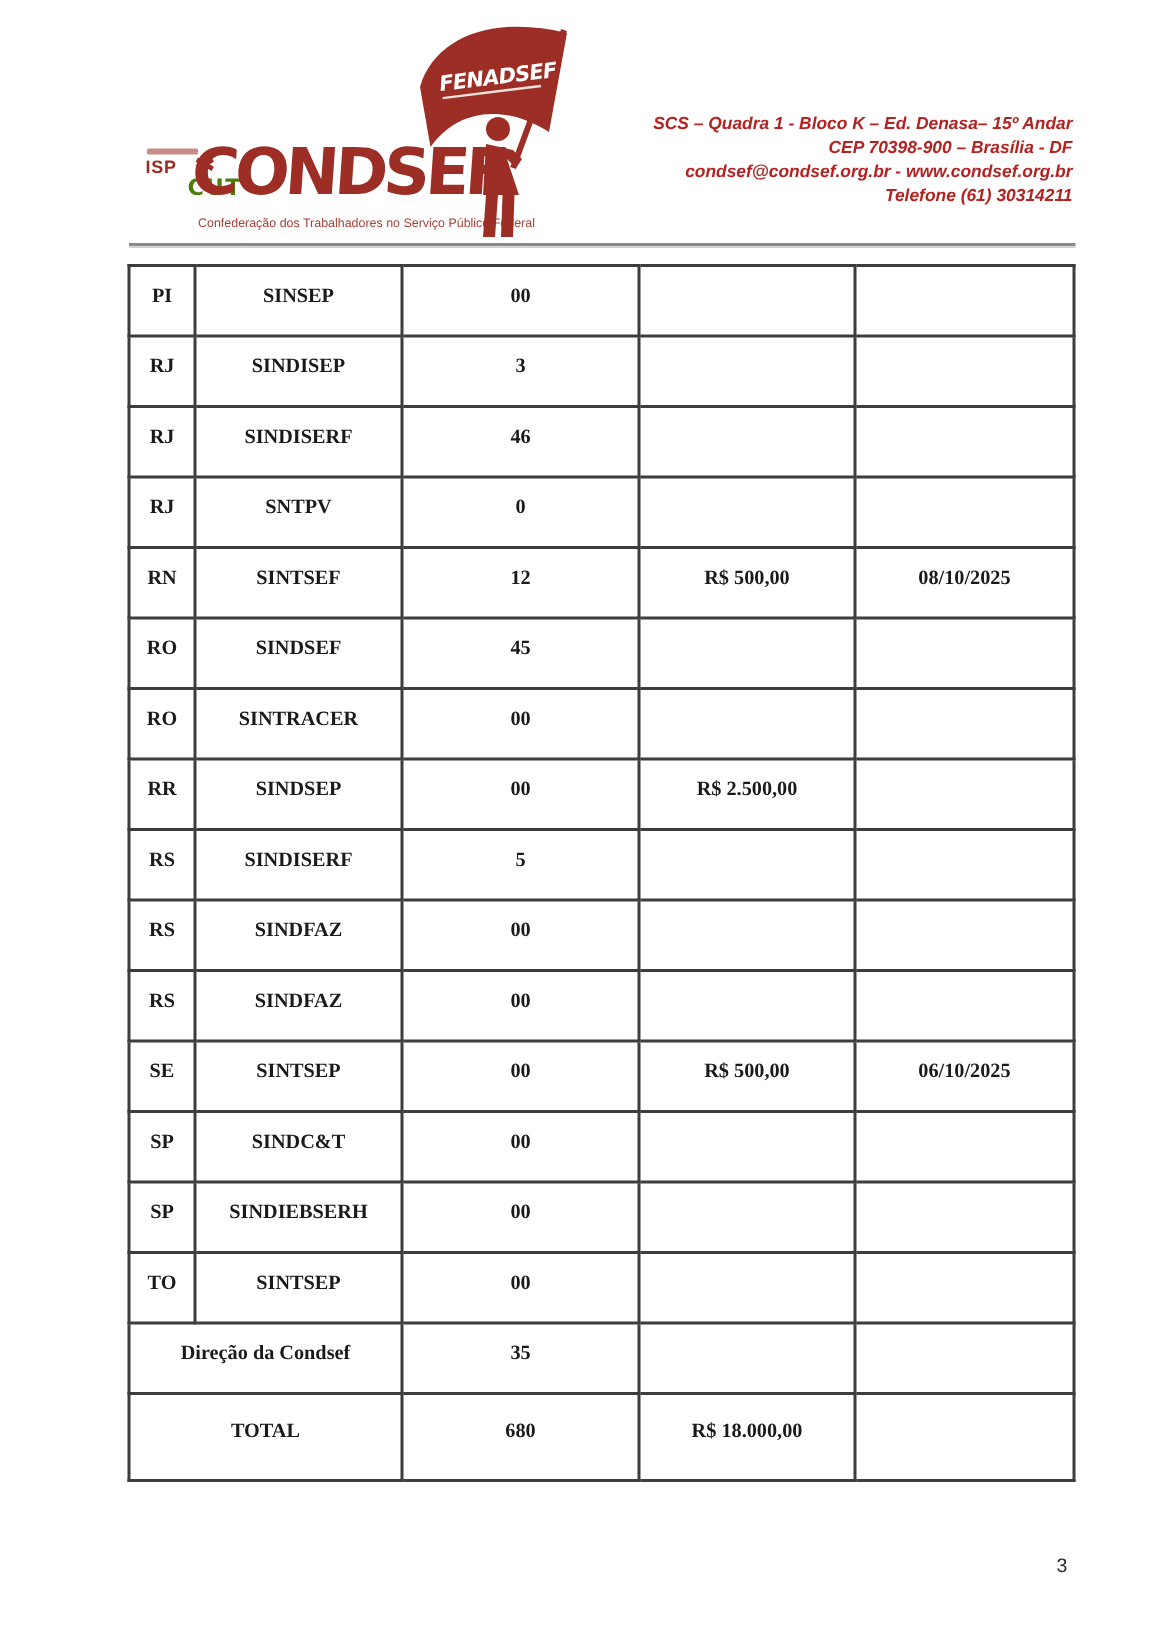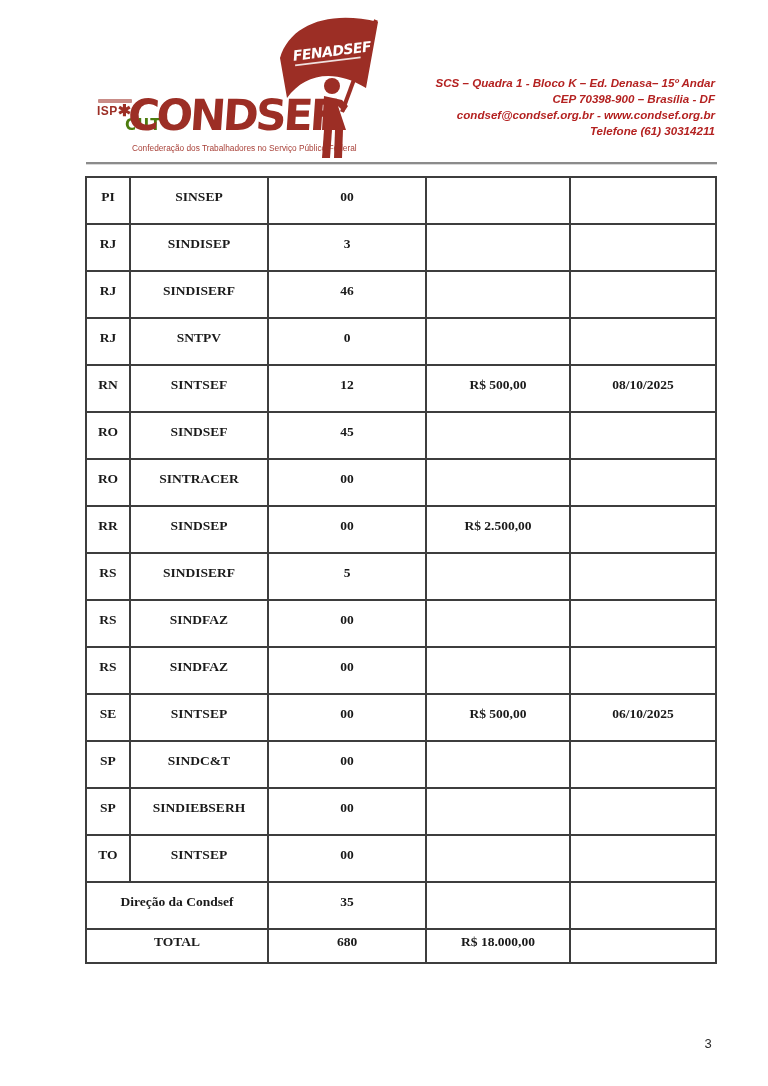--- a/index.html
+++ b/index.html
@@ -6,21 +6,21 @@
   body{
     width:768px;height:1086px;position:relative;overflow:hidden;
     font-family:"Liberation Sans",sans-serif;
   }
   .page{position:absolute;inset:0;background:#fff;}
 
   
   .logo-wrap{position:absolute;left:80px;top:8px;width:330px;height:156px;}
   .fineprint-top{position:absolute;left:18px;top:91px;width:34px;height:4px;
     background:#9c2e25;opacity:.55;border-radius:1px;}
-  .isp-line{position:absolute;left:17px;top:96px;display:flex;align-items:center;gap:0;
+  .isp-line{position:absolute;left:17px;top:96px;display:flex;align-items:center;gap:12px;
     color:#9c2e25;font-size:12px;font-weight:bold;letter-spacing:.5px;}
   .cut-star{font-size:16px;line-height:12px;font-weight:900;}
   .cut-line{position:absolute;left:17px;top:110px;color:#4d7c0f;
     font-weight:900;font-size:15px;letter-spacing:1px;line-height:15px;
     font-family:"DejaVu Sans",sans-serif;margin-left:28px;}
   .wordmark{position:absolute;left:48px;top:86px;color:#9c2e25;
     font-family:"DejaVu Sans",sans-serif;font-weight:bold;font-size:43px;line-height:43px;
     letter-spacing:-3px;transform:skewX(-4deg);white-space:nowrap;}
   .tagline{position:absolute;left:52px;top:135px;width:222px;text-align:center;
     color:#a84038;font-size:8.3px;line-height:10px;white-space:nowrap;}
@@ -31,21 +31,21 @@
 
   .separator{position:absolute;left:86px;top:162px;width:631px;height:2px;
     background:#8b8b8b;border-bottom:1px solid #d9d9d9;}
 
   
   table.doc{position:absolute;left:85px;top:176px;border-collapse:collapse;
     font-family:"Liberation Serif",serif;color:#1a1a1a;}
   table.doc td{border:2px solid #3d3d3d;text-align:center;vertical-align:middle;
     font-weight:bold;font-size:13.5px;padding:0 2px 8px 2px;}
   table.doc tr{height:47px;}
-  table.doc tr.total-row{height:34px;}
+  table.doc tr.total-row{height:58px;}
 
   
   .page-number{position:absolute;left:698px;top:1036px;width:20px;text-align:center;
     color:#2b2b2b;font-size:13px;}
 </style>
 </head>
 <body>
 
 <div class="page">
 

